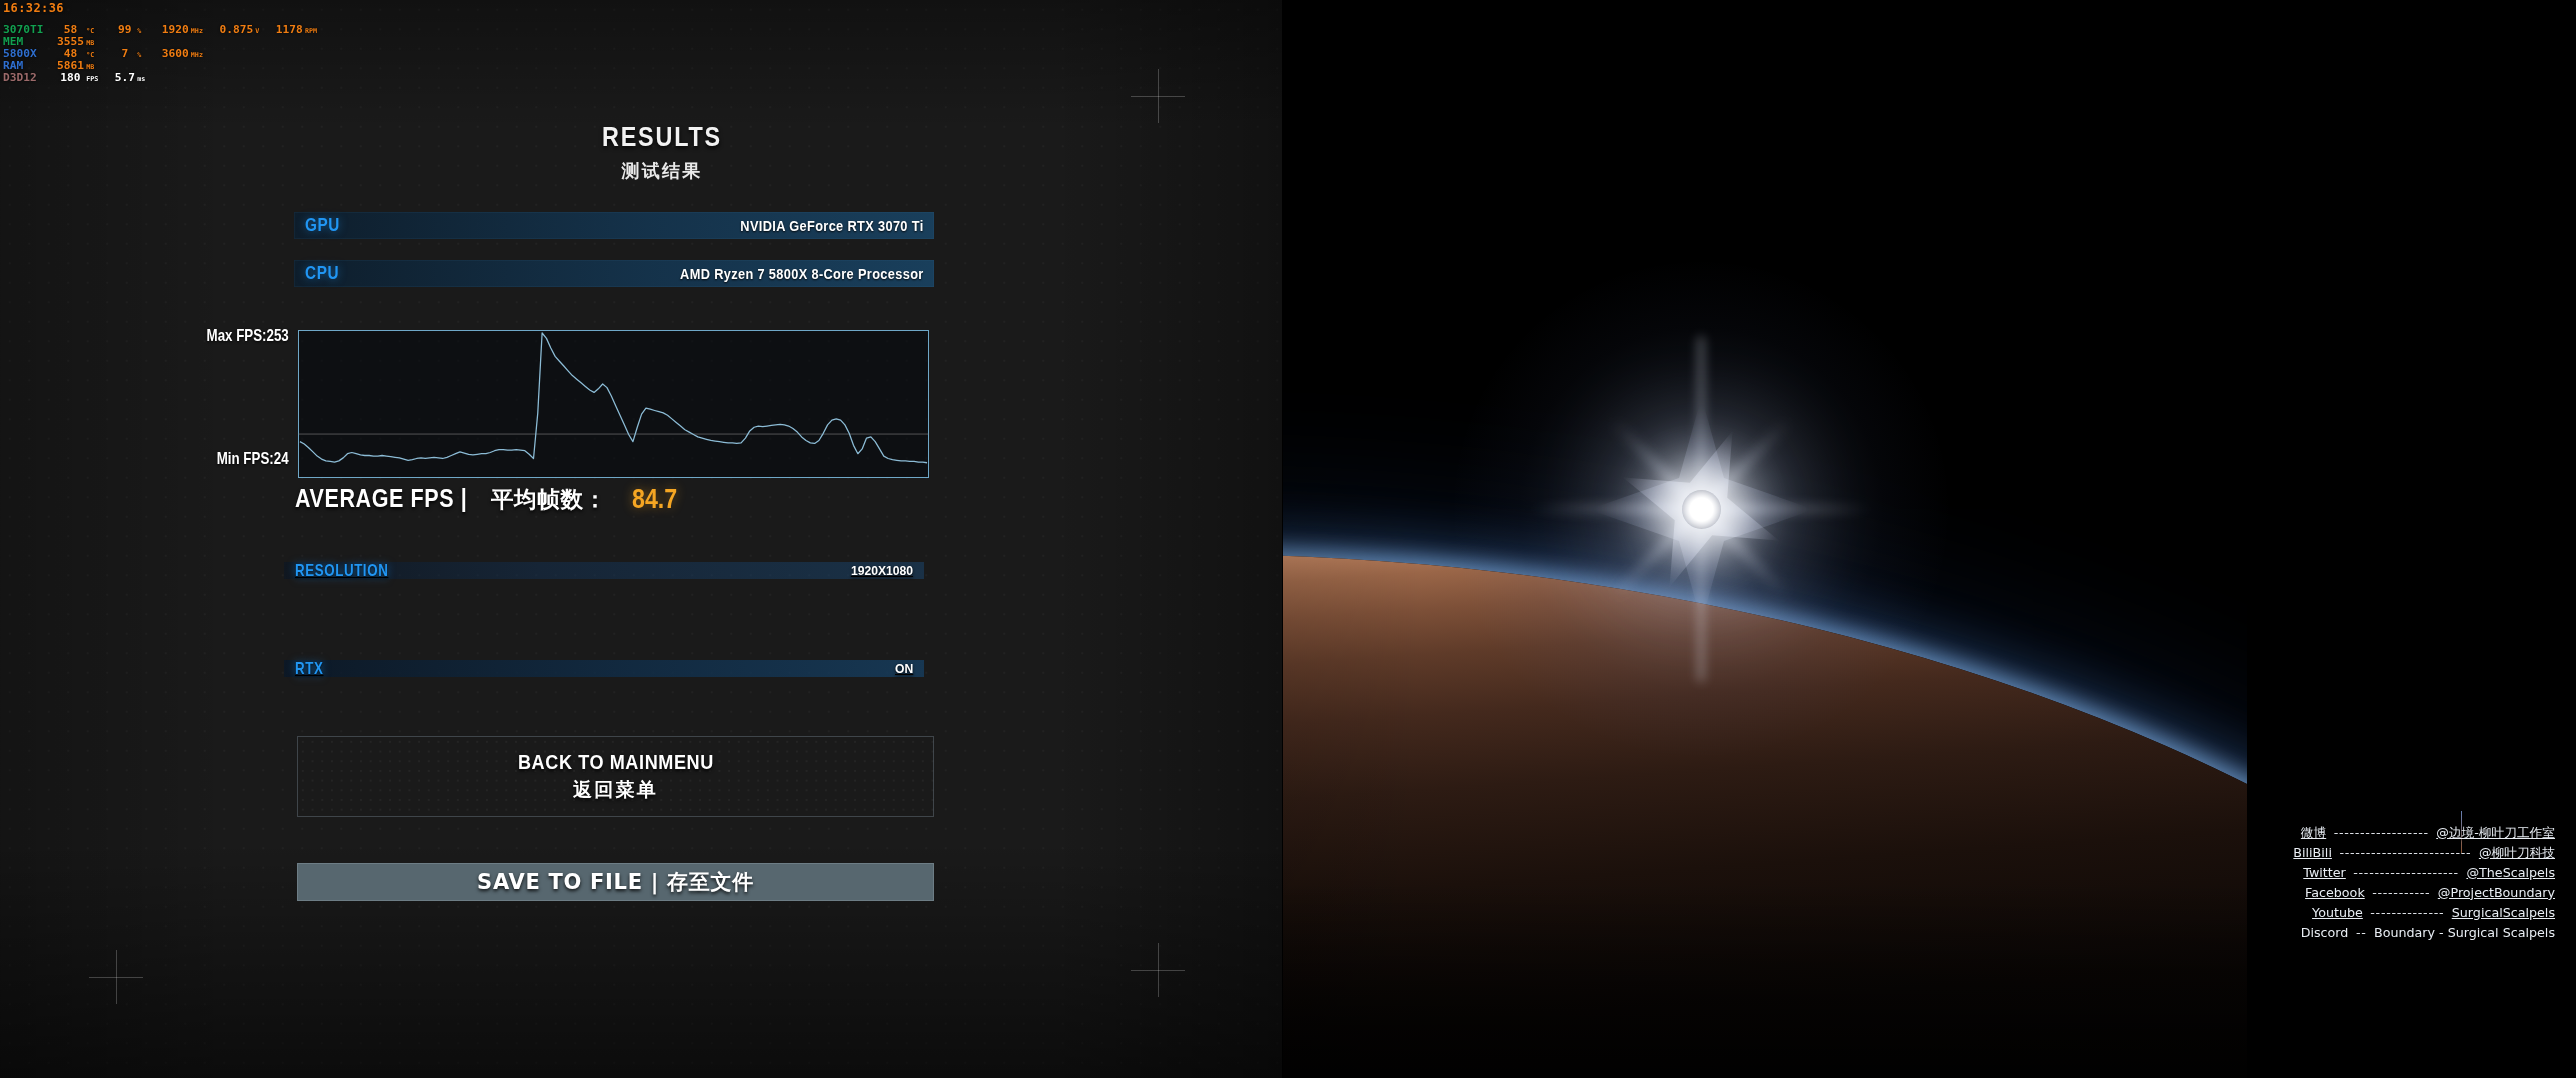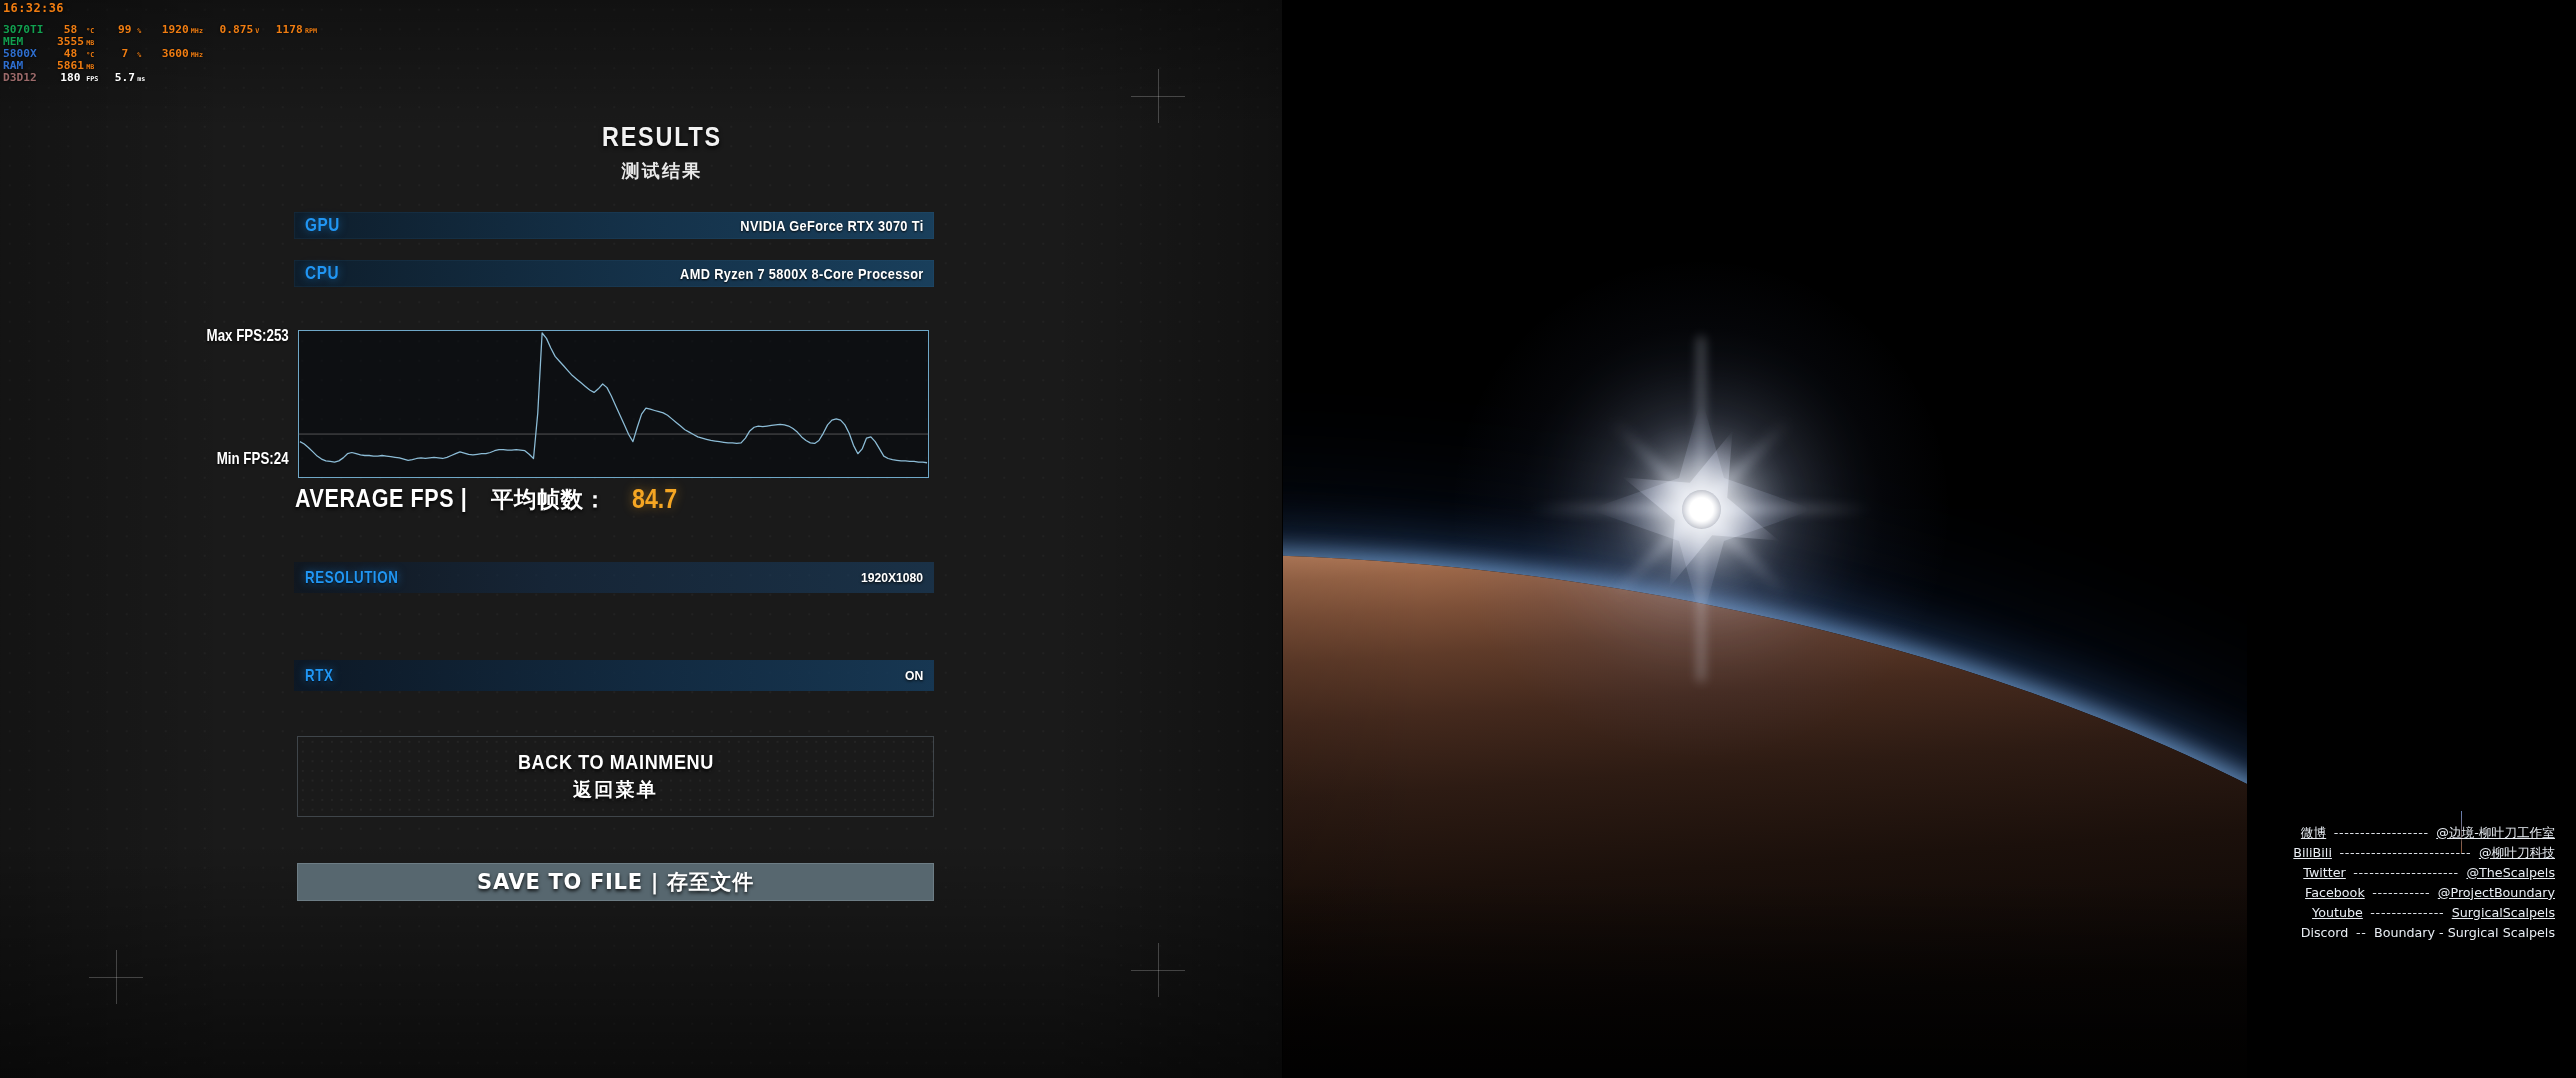--- a/index.html
+++ b/index.html
@@ -177,23 +177,23 @@
     text-shadow:0 1.5px 3.7px rgba(0,0,0,0.9);
   }
   .avg-val{
     color:#f5a623;font-weight:700;font-size:27px;margin-left:10.5px;
     font-family:"Liberation Sans Narrow","Liberation Sans",sans-serif;transform:scaleX(0.86);transform-origin:left bottom;
     text-shadow:0 0 12px rgba(245,166,35,0.45);
   }
 
   
   .setbar{
-    position:absolute;left:294px;width:640px;height:31px;
+    position:absolute;left:284px;width:640px;height:17px;
     display:flex;align-items:center;justify-content:space-between;
-    padding:0 10.5px;box-sizing:border-box;
+    padding:0 10.5px;box-sizing:border-box;text-decoration:underline;
   }
   .setbar .k{
     color:#2196f3;font-weight:700;font-size:15.7px;letter-spacing:0.7px;
     font-family:"Liberation Sans Narrow","Liberation Sans",sans-serif;transform:scaleX(0.85);transform-origin:left center;
     text-shadow:0 0 9px rgba(33,150,243,0.6),0 0.7px 2.2px #000;
   }
   .setbar .v{
     color:#ffffff;font-weight:700;font-size:13.5px;
     font-family:"Liberation Sans Narrow","Liberation Sans",sans-serif;transform:scaleX(0.9);transform-origin:right center;
     text-shadow:0 0.7px 3px rgba(0,0,0,0.95);

